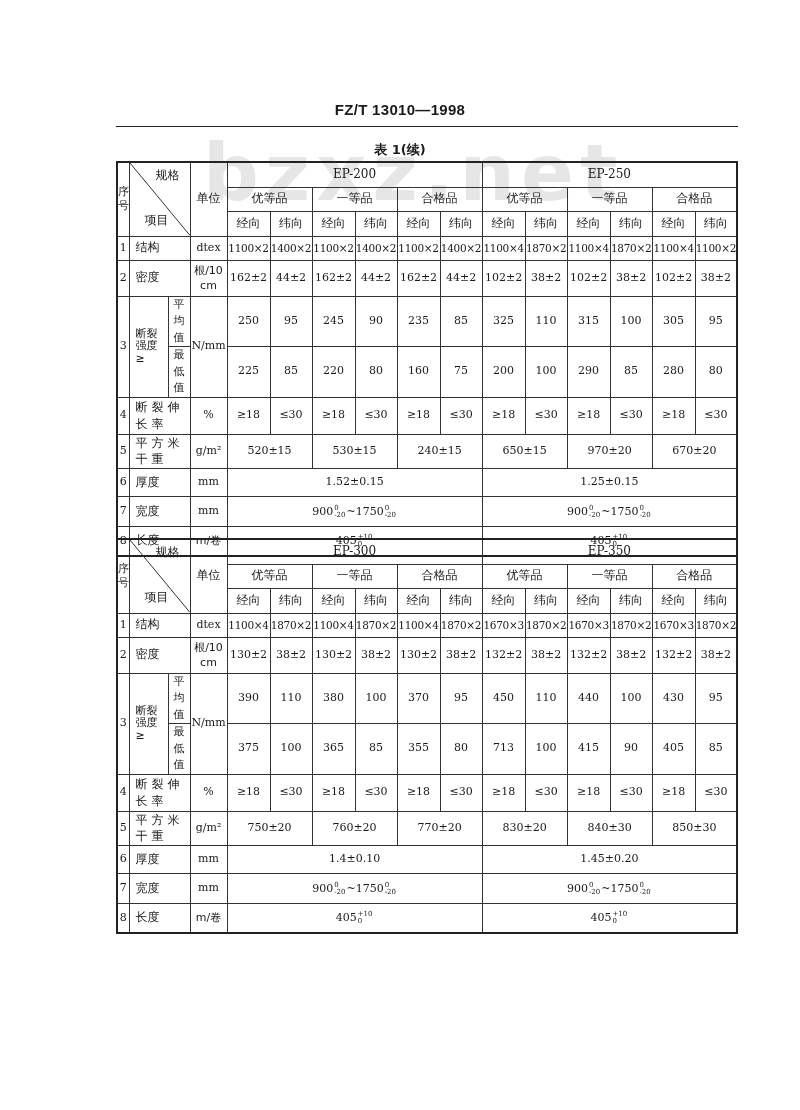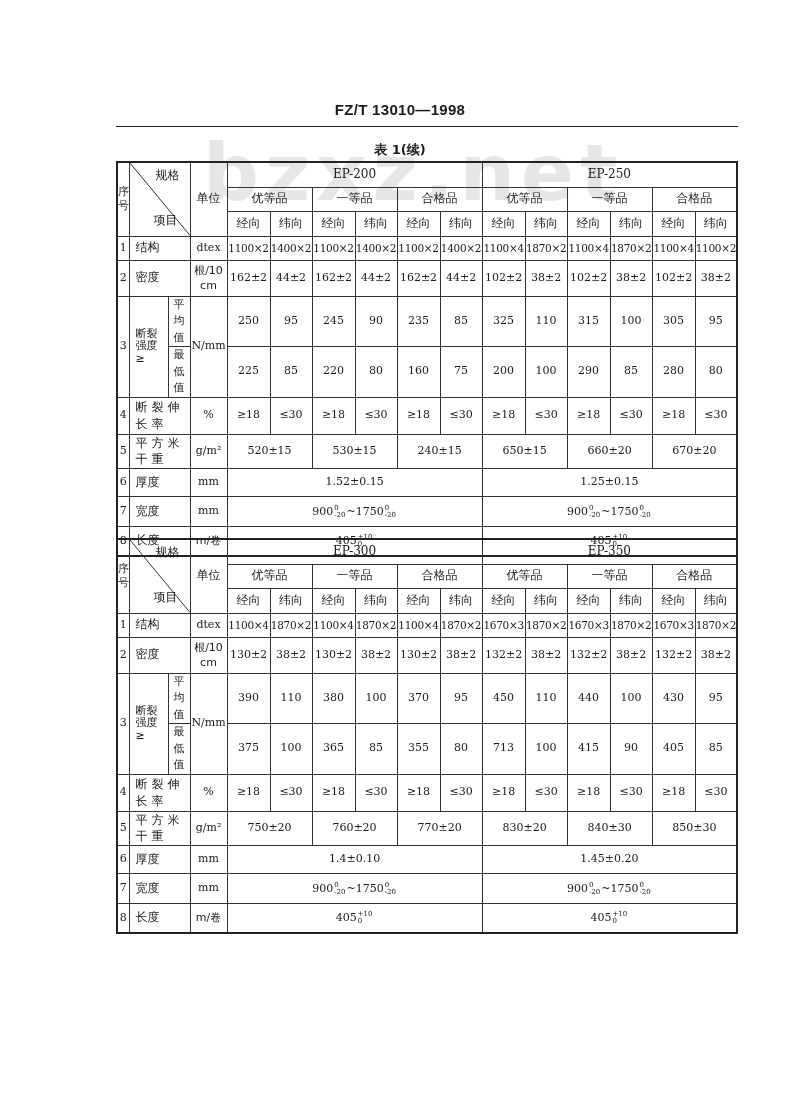--- a/index.html
+++ b/index.html
@@ -14,21 +14,21 @@
   table.spec { position:absolute; left:116px; width:622px; border-collapse:collapse; table-layout:fixed; z-index:1;
                font-size:12px; background:transparent; }
   table.spec td { border:1px solid #333; text-align:center; vertical-align:middle; padding:0; overflow:hidden;
                   white-space:nowrap; line-height:1.15; }
   table.spec { border:2px solid #222; }
   #t1 { top:161px; }
   #t2 { top:538px; }
   .diag { position:relative; }
   .diag svg { position:absolute; left:0; top:0; width:100%; height:100%; }
   .diag .spec-l { position:absolute; right:10px; top:6px; font-size:12px; }
-  .diag .item-l { position:absolute; left:24px; bottom:8px; font-size:12px; }
+  .diag .item-l { position:absolute; left:15px; bottom:8px; font-size:12px; }
   .num { font-size:11px; }
   .lbl { text-align:left !important; padding-left:6px !important; }
   .wrap { white-space:normal !important; }
   .small { font-size:11px; }
   .cjk { font-family:"DejaVu Sans", sans-serif; }
   .tolstack { display:inline-block; vertical-align:middle; font-size:7px; line-height:7px; text-align:left; margin:0 1px; }
   .pagenum { position:absolute; left:686px; top:1112px; font-size:11px; font-style:italic;margin-left:24px; }
 </style>
 </head>
 <body>
@@ -178,21 +178,21 @@
         <td class="num"><span>≤30</span></td>
       </tr>
       <tr style="height:33px">
         <td class="small"><span>5</span></td>
         <td colspan="2" class="lbl cjk wrap" style="letter-spacing:4px;line-height:1.4"><span>平方米干重</span></td>
         <td class="small wrap "><span>g/m²</span></td>
         <td colspan="2" class="num"><span>520±15</span></td>
         <td colspan="2" class="num"><span>530±15</span></td>
         <td colspan="2" class="num"><span>240±15</span></td>
         <td colspan="2" class="num"><span>650±15</span></td>
-        <td colspan="2" class="num"><span>660±20</span></td>
+        <td colspan="2" class="num"><span>970±20</span></td>
         <td colspan="2" class="num"><span>670±20</span></td>
       </tr>
       <tr style="height:28px">
         <td class="small"><span>6</span></td>
         <td colspan="2" class="lbl cjk"><span>厚度</span></td>
         <td class="small wrap "><span>mm</span></td>
         <td colspan="6" class="num"><span>1.52±0.15</span></td>
         <td colspan="6" class="num"><span>1.25±0.15</span></td>
       </tr>
       <tr style="height:30px">

